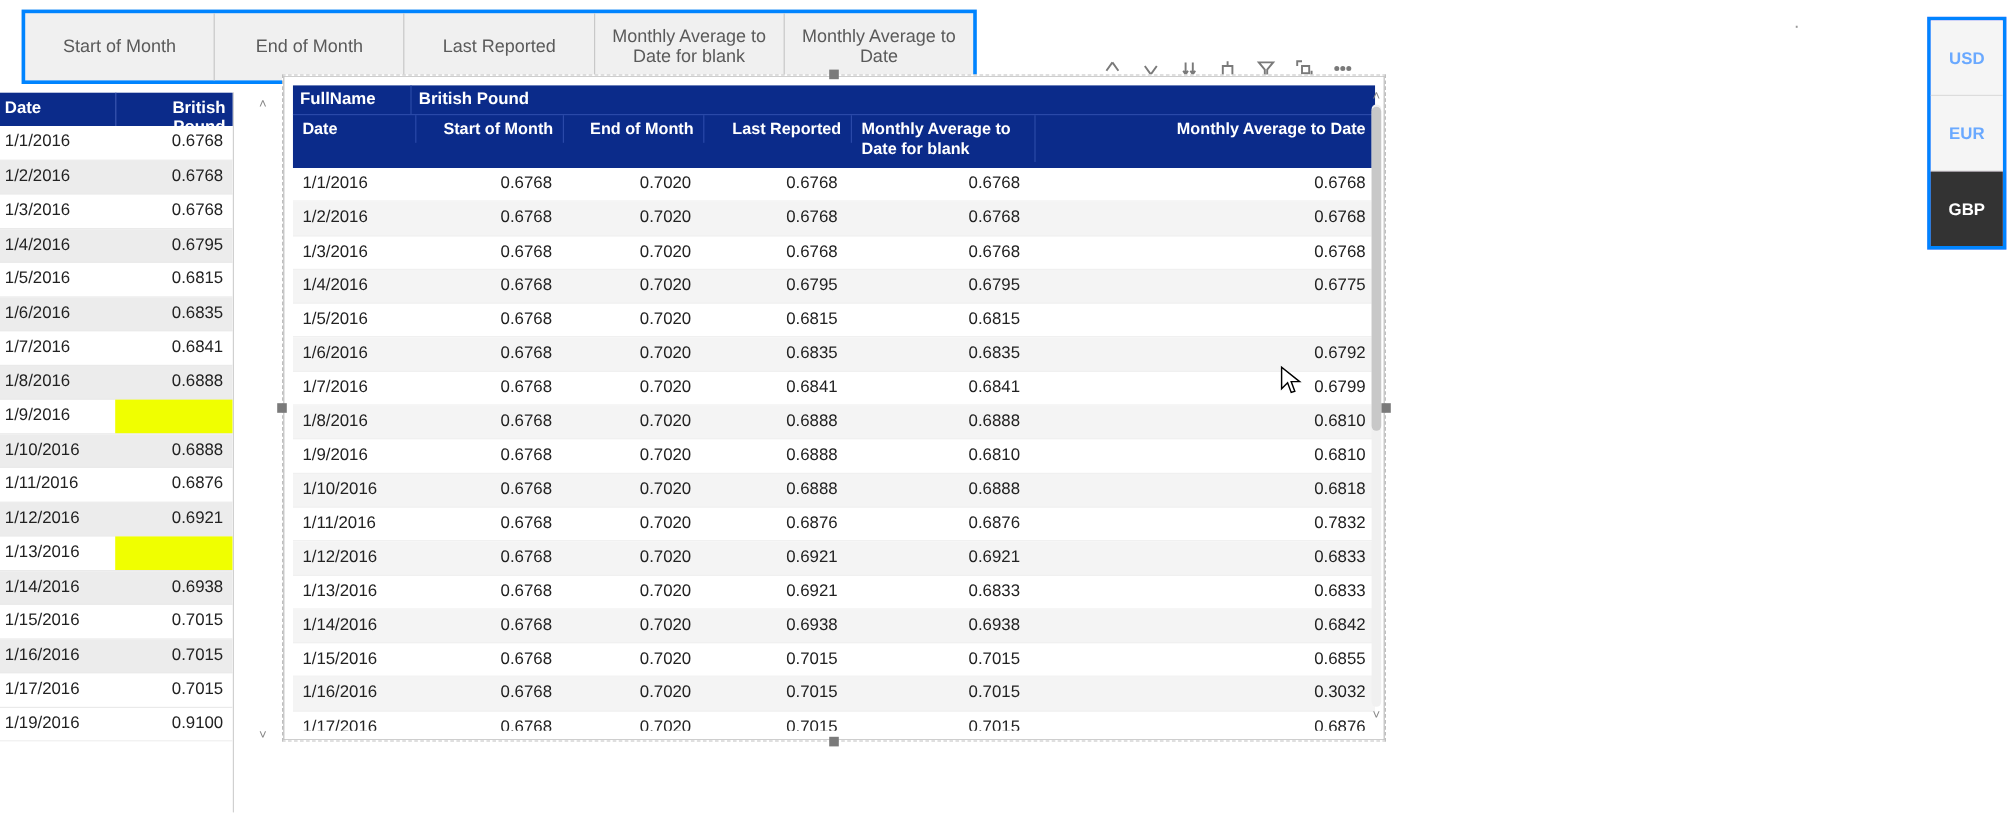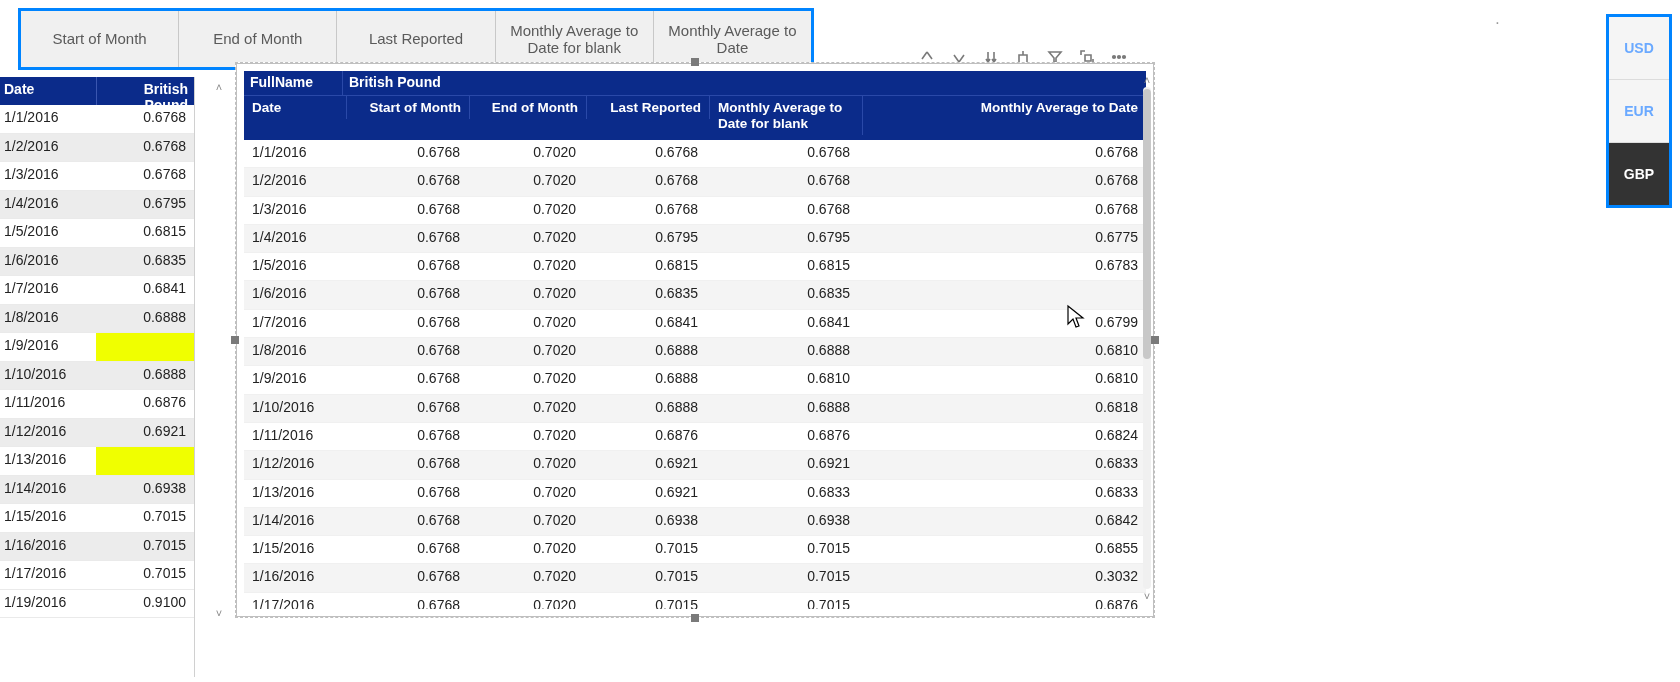--- a/index.html
+++ b/index.html
@@ -323,28 +323,28 @@
             <div class="cw3">0.6795</div>
             <div class="cw4">0.6795</div>
             <div class="cw5">0.6775</div>
           </div>
           <div class="mrow">
             <div class="cw0">1/5/2016</div>
             <div class="cw1">0.6768</div>
             <div class="cw2">0.7020</div>
             <div class="cw3">0.6815</div>
             <div class="cw4">0.6815</div>
-            <div class="cw5">0.6783</div>
           </div>
           <div class="mrow alt">
             <div class="cw0">1/6/2016</div>
             <div class="cw1">0.6768</div>
             <div class="cw2">0.7020</div>
             <div class="cw3">0.6835</div>
             <div class="cw4">0.6835</div>
+            <div class="cw5">0.6792</div>
           </div>
           <div class="mrow">
             <div class="cw0">1/7/2016</div>
             <div class="cw1">0.6768</div>
             <div class="cw2">0.7020</div>
             <div class="cw3">0.6841</div>
             <div class="cw4">0.6841</div>
             <div class="cw5">0.6799</div>
           </div>
           <div class="mrow alt">
@@ -370,21 +370,21 @@
             <div class="cw3">0.6888</div>
             <div class="cw4">0.6888</div>
             <div class="cw5">0.6818</div>
           </div>
           <div class="mrow">
             <div class="cw0">1/11/2016</div>
             <div class="cw1">0.6768</div>
             <div class="cw2">0.7020</div>
             <div class="cw3">0.6876</div>
             <div class="cw4">0.6876</div>
-            <div class="cw5">0.6824</div>
+            <div class="cw5">0.7832</div>
           </div>
           <div class="mrow alt">
             <div class="cw0">1/12/2016</div>
             <div class="cw1">0.6768</div>
             <div class="cw2">0.7020</div>
             <div class="cw3">0.6921</div>
             <div class="cw4">0.6921</div>
             <div class="cw5">0.6833</div>
           </div>
           <div class="mrow">

